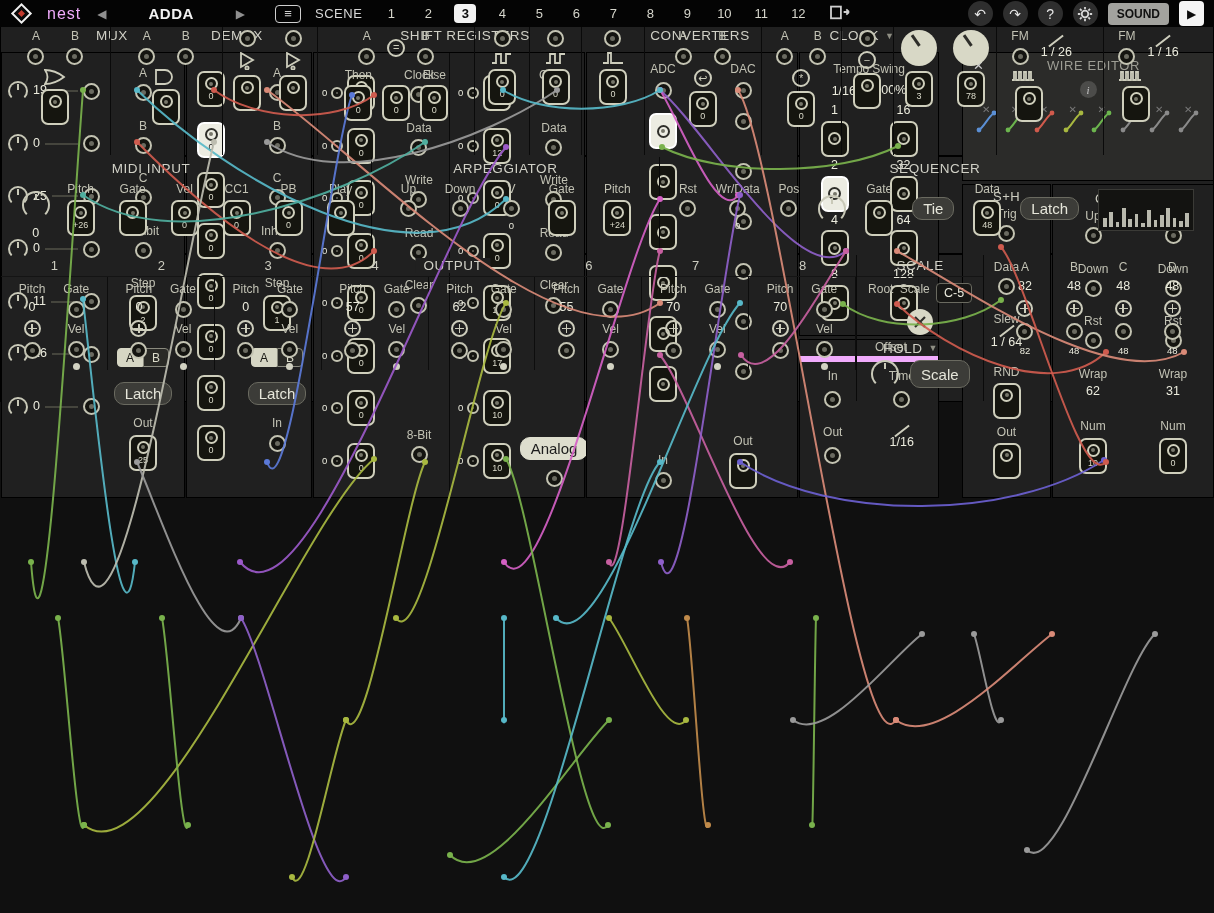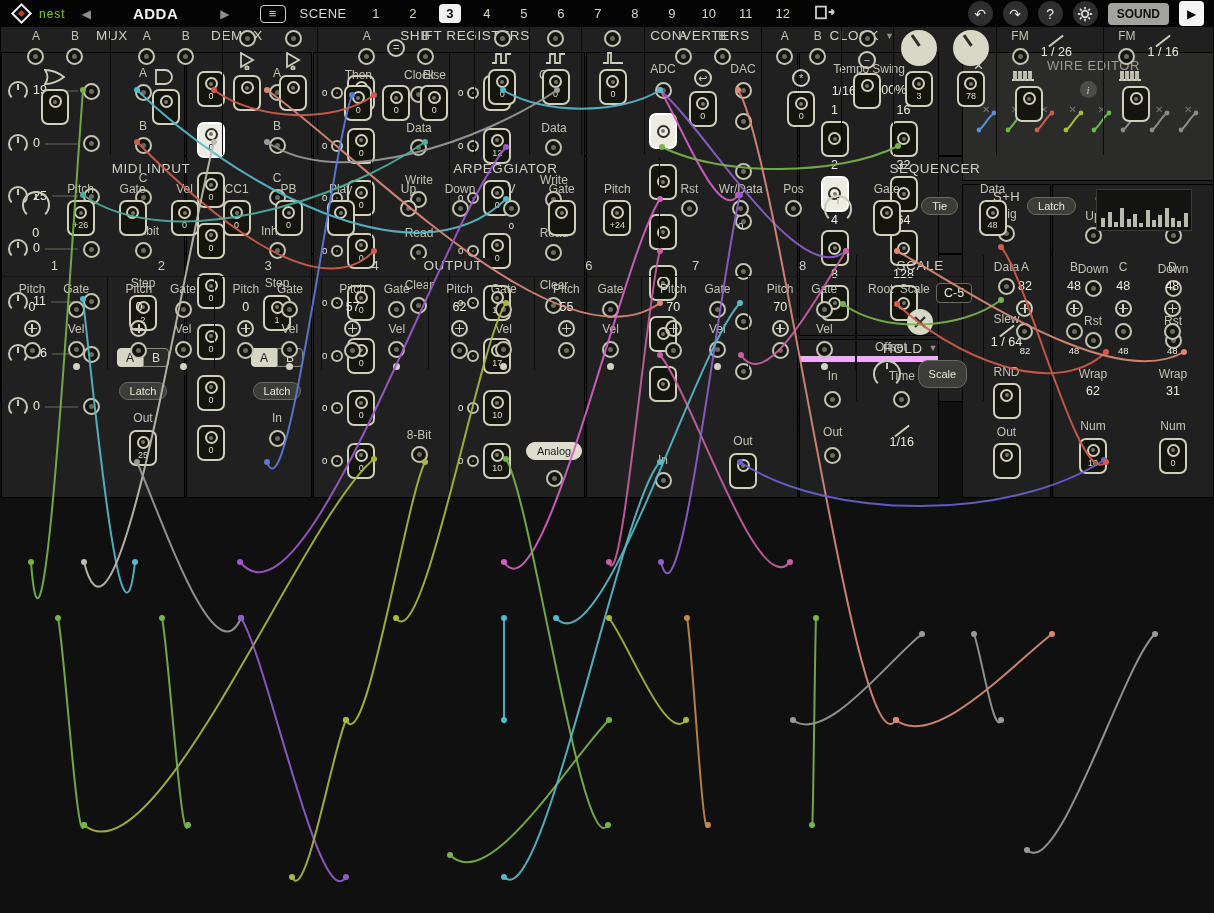--- a/index.html
+++ b/index.html
@@ -3,21 +3,21 @@
 <meta charset="utf-8">
 <style>
   *{box-sizing:border-box;margin:0;padding:0}
   html,body{background:#000}
   #app{position:relative;width:1214px;height:913px;background:#101010;font-family:"Liberation Sans",sans-serif;color:#ddd;overflow:hidden;user-select:none}
   .panel{position:absolute;background:#202020;border:1px solid #000}
   
   #topbar{position:absolute;top:0;left:0;width:100%;height:27px;background:#040404;display:flex;align-items:center;gap:10px;padding:0 10px;z-index:60}
   .logo{width:15px;height:15px;border:2px solid #f0f0f0;transform:rotate(45deg);position:relative;background:#0a0a0a;margin-left:4px}
   .logo::after{content:"";position:absolute;inset:3px;background:#c23b2e}
-  .brand{font-size:12px;color:#84cc16;letter-spacing:1px;}
+  .brand{font-size:16px;color:#f0abfc;letter-spacing:1px;margin-left:8px}
   .navarr{color:#8f8f8f;font-size:12px;padding:0 6px}
   .patchname{color:#f2f2f2;font-size:15px;font-weight:bold;letter-spacing:.5px;margin:0 26px}
   .menuic{width:26px;height:18px;border:1px solid #cfcfcf;border-radius:4px;color:#cfcfcf;display:flex;align-items:center;justify-content:center;font-size:13px;margin-left:14px}
   .scnlabel{font-size:13px;color:#d8d8d8;margin:0 8px 0 4px;letter-spacing:.5px}
   #scenes{display:flex;gap:15px}
   .scene{min-width:22px;text-align:center;font-size:13px;color:#d6d6cc;padding:2px 2px;border-radius:4px}
   .scene.on{background:#f2f2f2;color:#0a0a0a;font-weight:bold}
   .circbtn{width:25px;height:25px;border-radius:50%;background:#2e2e2e;color:#e6e6e6;display:flex;align-items:center;justify-content:center;font-size:14px;flex:none}
   .soundbtn{background:#a2a29e;color:#101010;font-size:12px;font-weight:bold;padding:4px 9px;border-radius:4px;border:none;font-family:inherit}
   .playbtn{width:25px;height:25px;background:#f4f4f4;color:#0a0a0a;border-radius:4px;display:flex;align-items:center;justify-content:center;font-size:12px}
@@ -39,21 +39,21 @@
   .bpc::after{content:"";position:absolute;inset:2.5px;border-radius:50%;background:#76766a}
   .bval{font-size:9px;color:#dcdccb;line-height:1;min-height:9px}
   .bp.sel{background:#ecece2;border-color:#fff}
   .bp.sel .bpc{border-color:#2e2e2a;background:#ecece2}
   .bp.sel .bval{color:#1c1c1c}
   .arc{width:20px;height:20px;border:2.5px solid #c9c9b8;border-bottom-color:transparent;border-radius:50%;position:relative;flex:none}
   .arc::after{content:"";position:absolute;left:50%;top:1px;width:2px;height:6px;margin-left:-1px;background:#c9c9b8}
   .arc.lg{width:28px;height:28px}
   .knobL{width:36px;height:36px;border-radius:50%;background:#d8d8c6;position:relative;flex:none}
   .knobL::after{content:"";position:absolute;left:47%;top:3px;width:2.5px;height:13px;background:#2e2e2a;transform-origin:bottom center;transform:rotate(-35deg)}
-  .pill{background:#3c3c38;color:#e6e6da;border:1px solid #6a6a60;border-radius:10px;font-size:11px;padding:2px 10px;font-family:inherit;white-space:nowrap}
+  .pill{background:#3c3c38;color:#e6e6da;border:1px solid #6a6a60;border-radius:10px;font-size:15px;padding:2px 10px;font-family:inherit;white-space:nowrap}
   .pill.light{background:#dedece;color:#1c1c1c;border-color:#dedece}
   .abtog{display:flex}
   .ab{font-size:12px;padding:1.5px 8px;border:1px solid #8a8a7e;color:#dcdccb;background:#2a2a26}
   .ab:first-child{border-radius:4px 0 0 4px}
   .ab:last-child{border-radius:0 4px 4px 0}
   .ab.on{background:#d6d6c4;color:#191915;border-color:#d6d6c4}
   .slash{display:inline-block;width:18px;height:2px;background:#cfcfbe;transform:rotate(-38deg);margin-bottom:3px}
   .fracv{display:flex;flex-direction:column;align-items:center;gap:1px}
   .c{display:flex;flex-direction:column;align-items:center;gap:5px}
   .pair{height:52.6px;display:flex;flex-direction:column;align-items:center;gap:4px;padding-top:2px}

